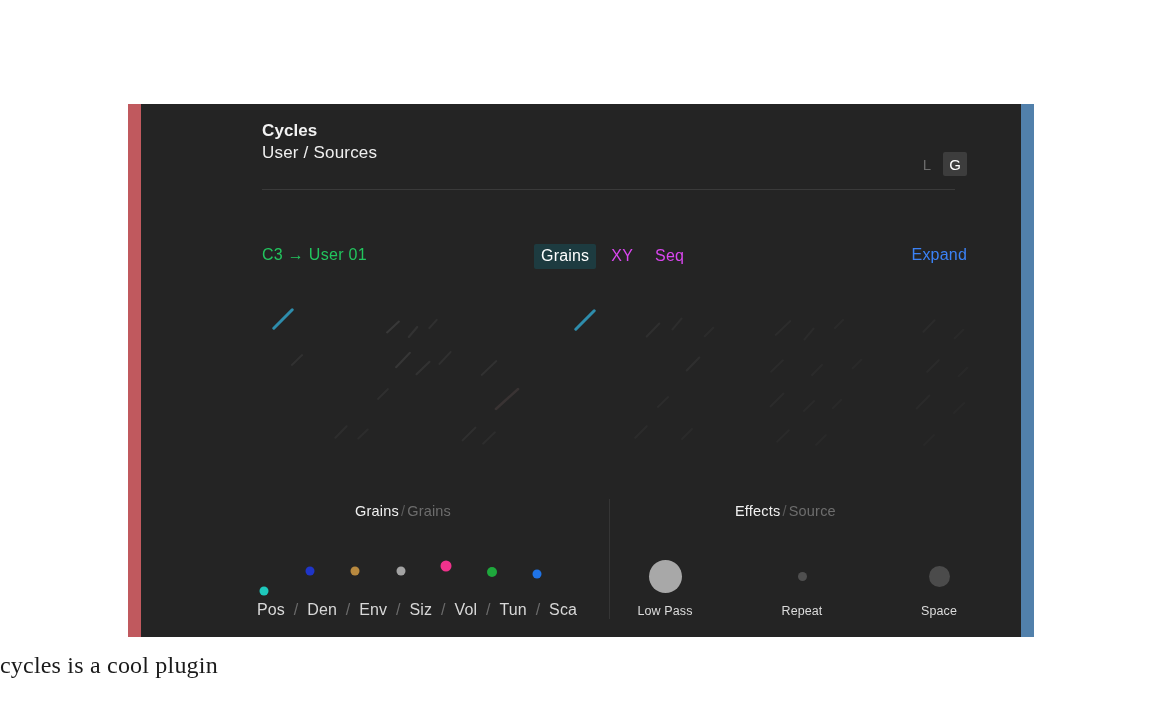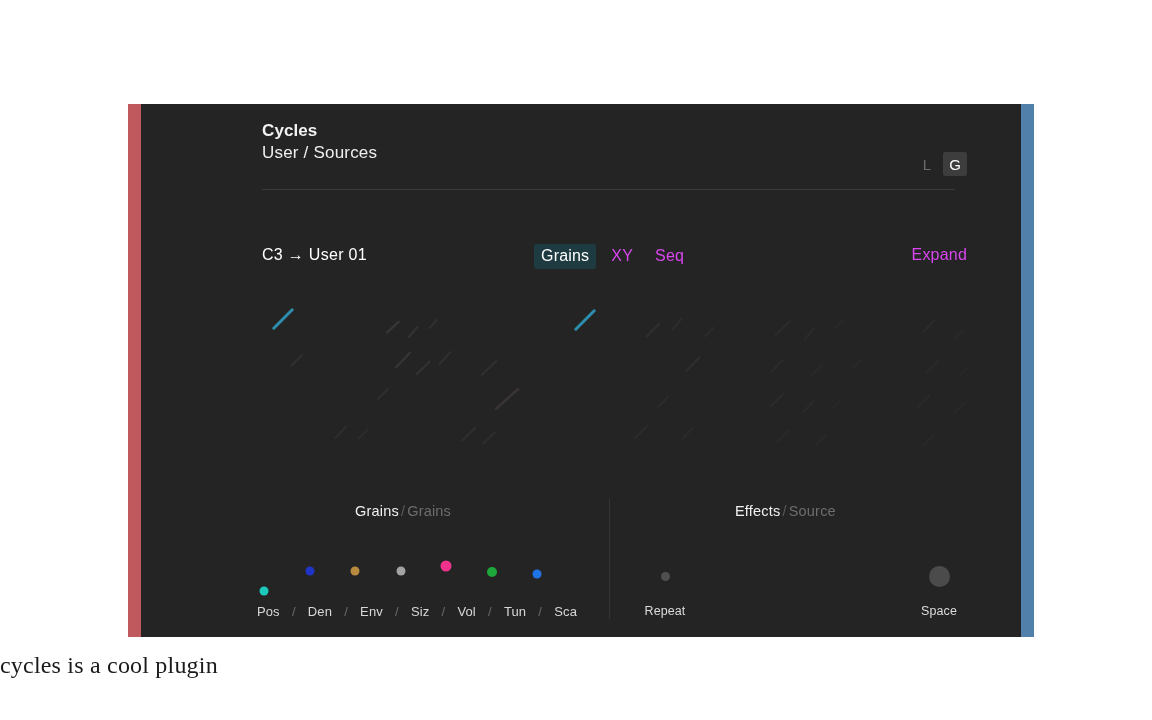--- a/index.html
+++ b/index.html
@@ -107,21 +107,21 @@
     left: 105px;
     top: 140px;
     right: 54px;
     height: 26px;
   }
 
   #voice-label {
     position: absolute;
     left: 0;
     top: 2px;
-    color: #ffffff;
+    color: #22c55e;
     font-size: 16px;
     letter-spacing: .3px;
   }
 
   #mode-tabs {
     position: absolute;
     left: 272px;
     top: 0;
     display: flex;
     align-items: center;
@@ -134,21 +134,21 @@
     border-radius: 2px;
     letter-spacing: .2px;
   }
   .mode-tab.active   { color: #ffffff; background: #1d3b40; }
   .mode-tab.inactive { color: #d946ef; background: transparent; }
 
   #expand-button {
     position: absolute;
     right: 0;
     top: 2px;
-    color: #d946ef;
+    color: #3b82f6;
     font-size: 16px;
     letter-spacing: .2px;
   }
 
   
   #grain-visualizer {
     position: absolute;
     left: 60px;
     top: 190px;
     width: 800px;
@@ -204,21 +204,21 @@
   }
 
   #grain-param-labels {
     position: absolute;
     left: 0;
     bottom: 0;
     width: 100%;
     display: flex;
     align-items: flex-end;
     justify-content: space-between;
-    font-size: 13px;
+    font-size: 16px;
     color: #d8d8d8;
     letter-spacing: .1px;
   }
   #grain-param-labels .plabel { white-space: nowrap; }
   #grain-param-labels .pslash { color: #6a6a6a; }
 
   
   #effects-controls {
     position: absolute;
     left: 465px;
@@ -389,20 +389,26 @@
             <span class="pslash">/</span>
             <span class="plabel">Tun</span>
             <span class="pslash">/</span>
             <span class="plabel">Sca</span>
           </div>
       </div>
 
       <div id="effects-controls">
           <div class="effect-item">
             <div class="effect-knob-wrap">
+              <div class="effect-knob" style="width: 33px; height: 33px; background: rgb(168, 168, 168);"></div>
+            </div>
+            <div class="effect-label">Low Pass</div>
+          </div>
+          <div class="effect-item">
+            <div class="effect-knob-wrap">
               <div class="effect-knob" style="width: 9px; height: 9px; background: rgb(79, 79, 79);"></div>
             </div>
             <div class="effect-label">Repeat</div>
           </div>
           <div class="effect-item">
             <div class="effect-knob-wrap">
               <div class="effect-knob" style="width: 21px; height: 21px; background: rgb(75, 75, 75);"></div>
             </div>
             <div class="effect-label">Space</div>
           </div>

